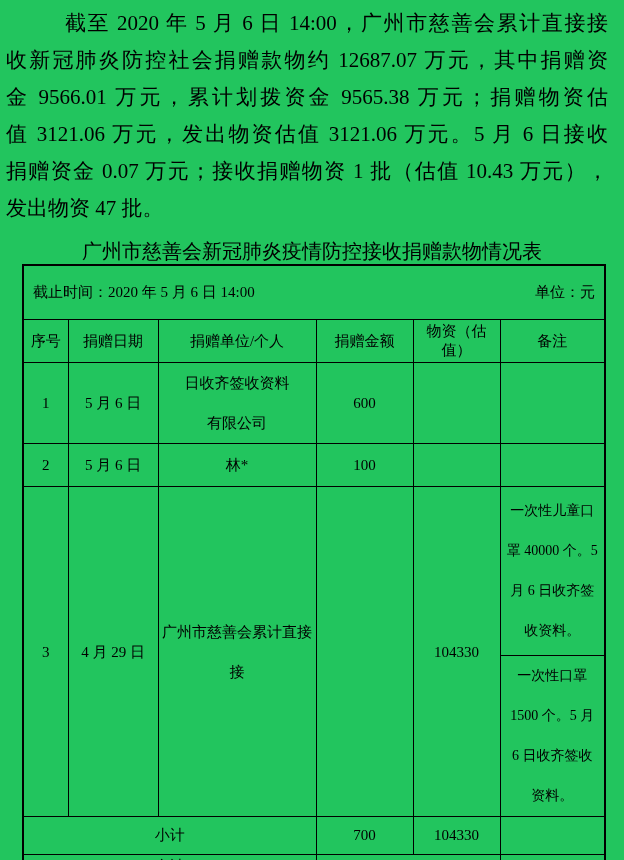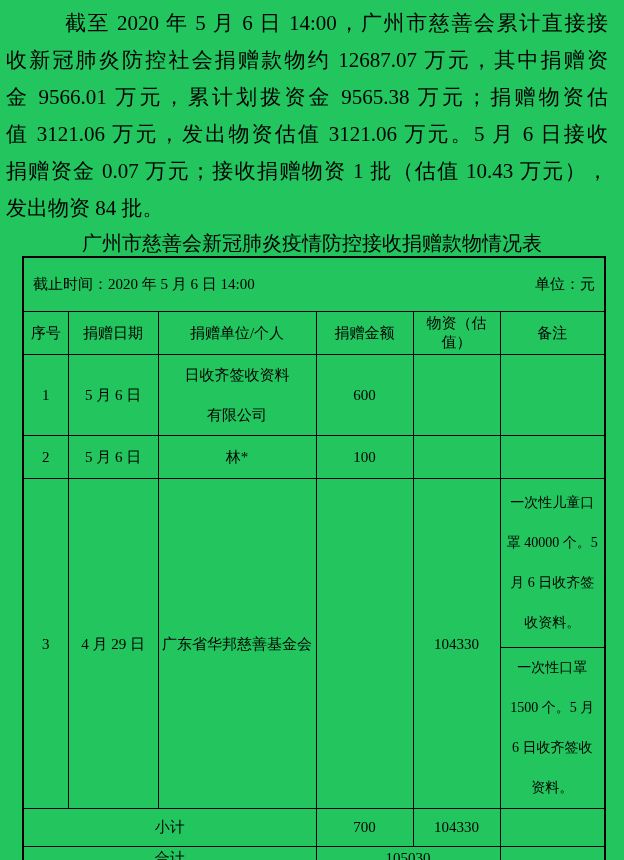--- a/index.html
+++ b/index.html
@@ -23,21 +23,21 @@
     line-height: 37px;
   }
   .intro .line {
     text-align: justify;
     text-align-last: justify;
   }
   .intro .line.indent { text-indent: 59px; }
   .intro .line.last  { text-align-last: left; }
   
   .table-title {
-    margin-top: 4px;
+    margin-top: 12px;
     text-align: center;
     font-size: 20px;
     line-height: 25px;
   }
   
   table.donation-table {
     border-collapse: collapse;
     table-layout: fixed;
     margin-left: 22px;
     width: 582px;
@@ -81,21 +81,21 @@
 <body>
 
 <div class="page">
 
   <div class="intro">
     <div class="line indent">截至 2020 年 5 月 6 日 14:00，广州市慈善会累计直接接</div>
     <div class="line">收新冠肺炎防控社会捐赠款物约 12687.07 万元，其中捐赠资</div>
     <div class="line">金 9566.01 万元，累计划拨资金 9565.38 万元；捐赠物资估</div>
     <div class="line">值 3121.06 万元，发出物资估值 3121.06 万元。5 月 6 日接收</div>
     <div class="line">捐赠资金 0.07 万元；接收捐赠物资 1 批（估值 10.43 万元），</div>
-    <div class="line last">发出物资 84 批。</div>
+    <div class="line last">发出物资 47 批。</div>
   </div>
 
   <div class="table-title">广州市慈善会新冠肺炎疫情防控接收捐赠款物情况表</div>
 
   <table class="donation-table">
     <colgroup>
       <col style="width:45px">
       <col style="width:90px">
       <col style="width:158px">
       <col style="width:97px">
@@ -136,21 +136,21 @@
         <td>5 月 6 日</td>
         <td>林*</td>
         <td>100</td>
         <td></td>
         <td></td>
       </tr>
 
       <tr class="row3a">
         <td rowspan="2">3</td>
         <td rowspan="2">4 月 29 日</td>
-        <td rowspan="2">广东省华邦慈善基金会</td>
+        <td rowspan="2">广州市慈善会累计直接接</td>
         <td rowspan="2"></td>
         <td rowspan="2">104330</td>
         <td class="remark-cell">一次性儿童口罩 40000 个。5 月 6 日收齐签收资料。</td>
       </tr>
       <tr class="row3b">
         <td class="remark-cell">一次性口罩 1500 个。5 月 6 日收齐签收资料。</td>
       </tr>
 
       <tr class="subtotal-row">
         <td colspan="3">小计</td>

